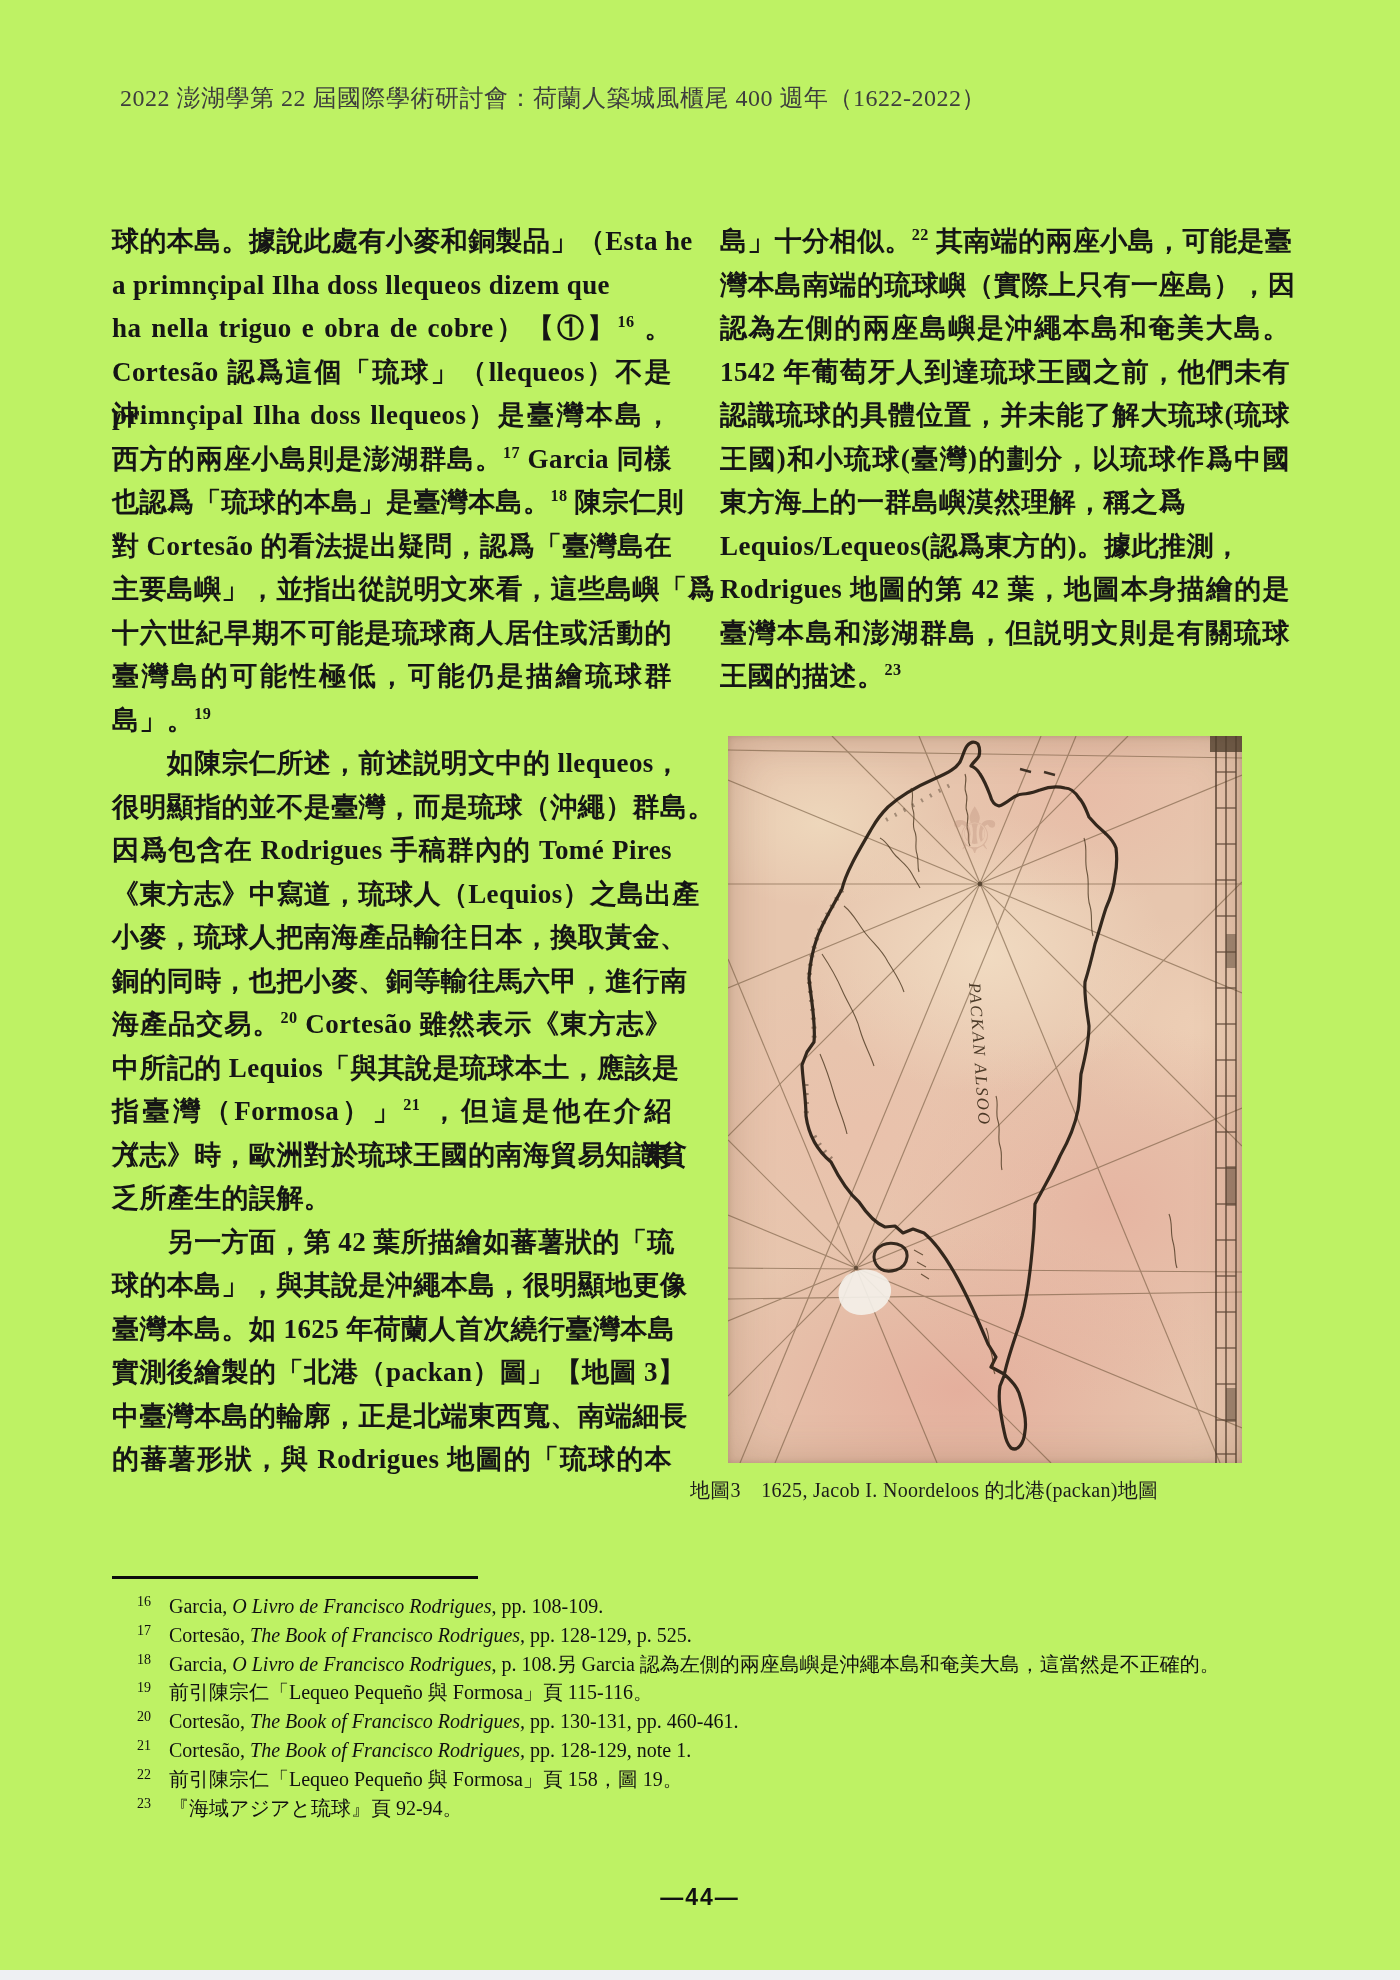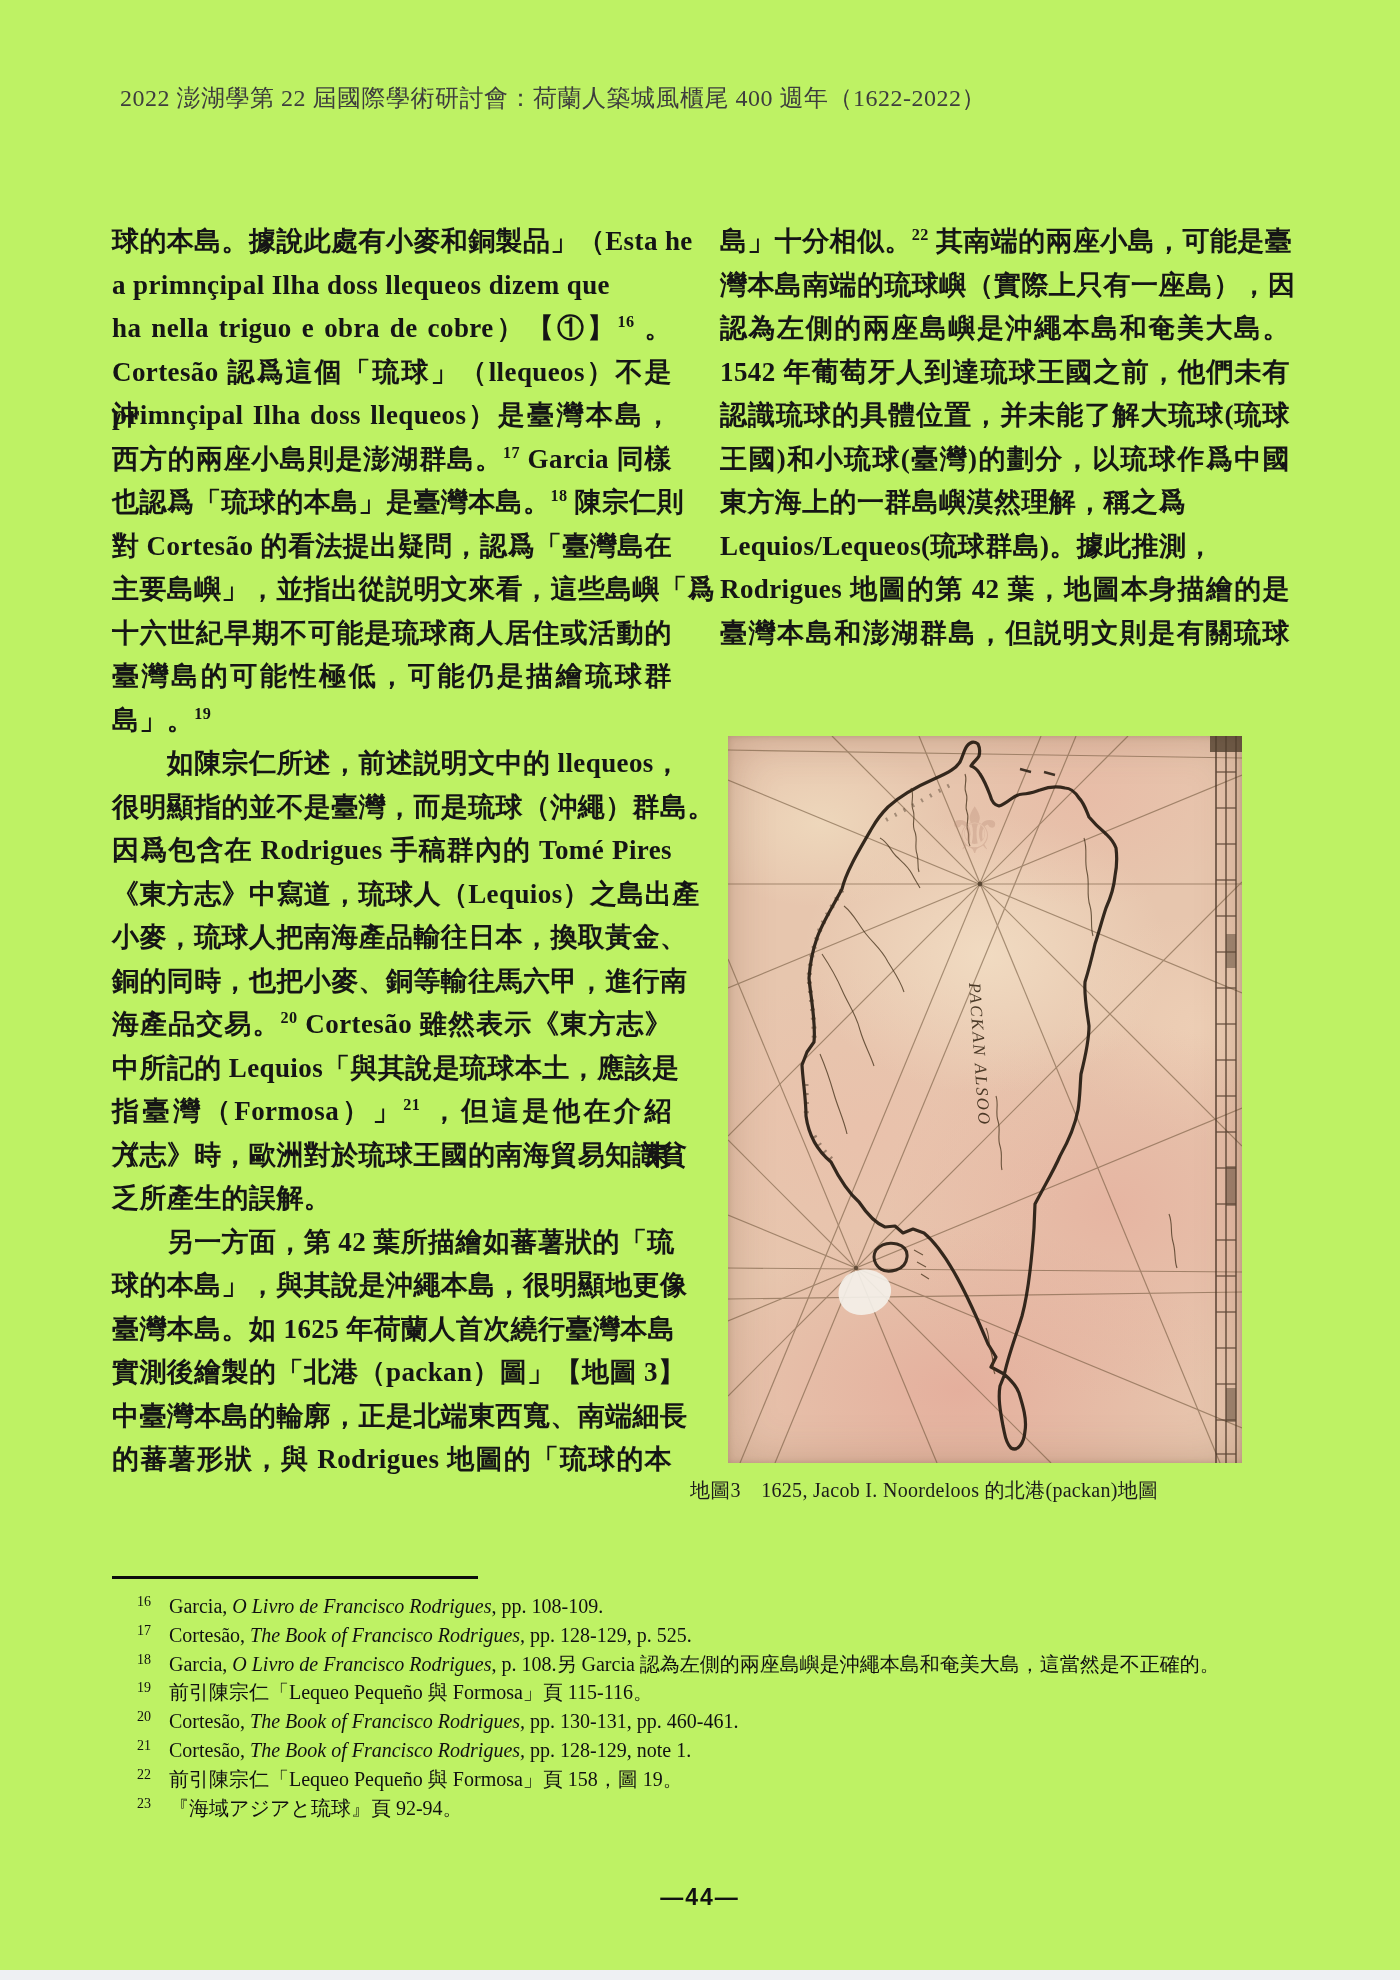--- a/index.html
+++ b/index.html
@@ -79,23 +79,24 @@
       <div class="tline" data-just="1"><span class="m">的蕃薯形狀，與 Rodrigues 地圖的「琉球的本</span></div>
     </div>
   <div class="tcol tcol-right">
       <div class="tline"><span class="m">島」十分相似。<sup>22</sup> 其南端的兩座小島，可能是臺</span></div>
       <div class="tline"><span class="m">灣本島南端的琉球嶼（實際上只有一座島），因</span></div>
       <div class="tline" data-just="1"><span class="m">認為左側的兩座島嶼是沖繩本島和奄美大島。</span></div>
       <div class="tline" data-just="1"><span class="m">1542 年葡萄牙人到達琉球王國之前，他們未有</span></div>
       <div class="tline" data-just="1"><span class="m">認識琉球的具體位置，并未能了解大琉球(琉球</span></div>
       <div class="tline" data-just="1"><span class="m">王國)和小琉球(臺灣)的劃分，以琉球作爲中國</span></div>
       <div class="tline"><span class="m">東方海上的一群島嶼漠然理解，稱之爲</span></div>
-      <div class="tline"><span class="m">Lequios/Lequeos(琉球群島)。據此推測，</span></div>
+      <div class="tline"><span class="m">Lequios/Lequeos(認爲東方的)。據此推測，</span></div>
       <div class="tline" data-just="1"><span class="m">Rodrigues 地圖的第 42 葉，地圖本身描繪的是</span></div>
       <div class="tline" data-just="1"><span class="m">臺灣本島和澎湖群島，但説明文則是有關琉球</span></div>
+      <div class="tline"><span class="m">王國的描述。<sup>23</sup></span></div>
     </div>
 
   <div class="map">
     <svg width="514" height="727" viewBox="0 0 514 727">
 
       <g stroke="#6a5136" stroke-width="1.2" opacity="0.55">
         <line x1="0" y1="14" x2="514" y2="22"></line>
         <line x1="0" y1="148" x2="514" y2="148"></line>
         <line x1="0" y1="532" x2="514" y2="536"></line>
         <line x1="0" y1="563" x2="514" y2="556"></line>

